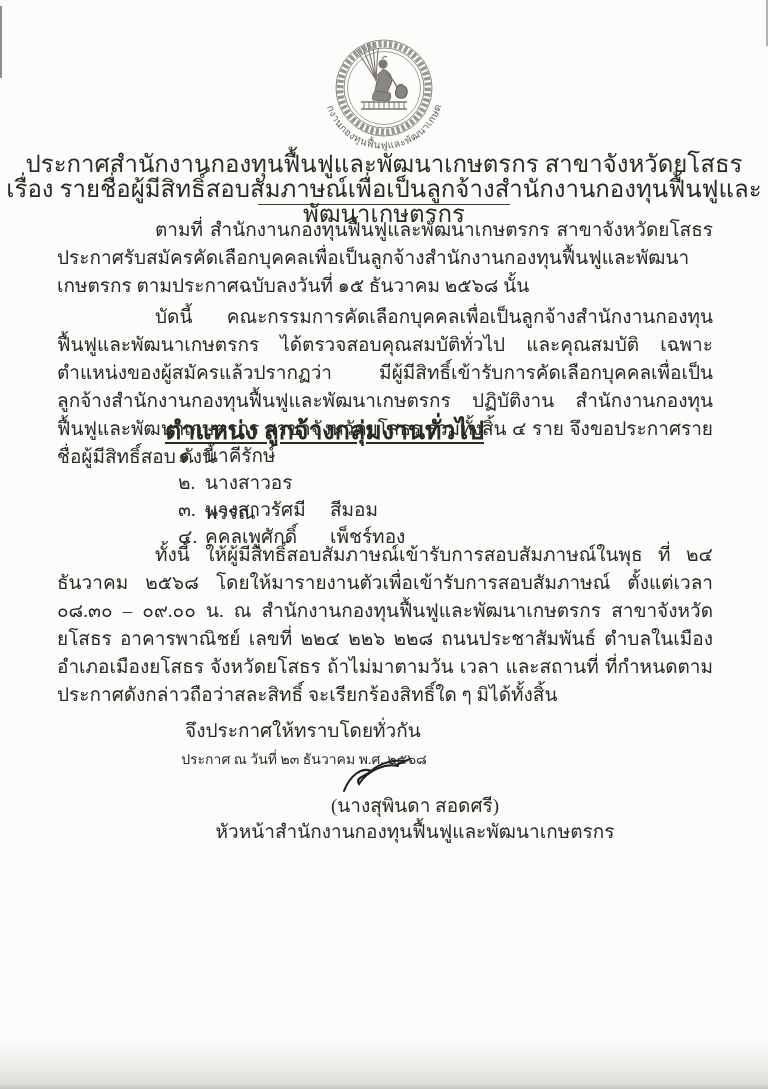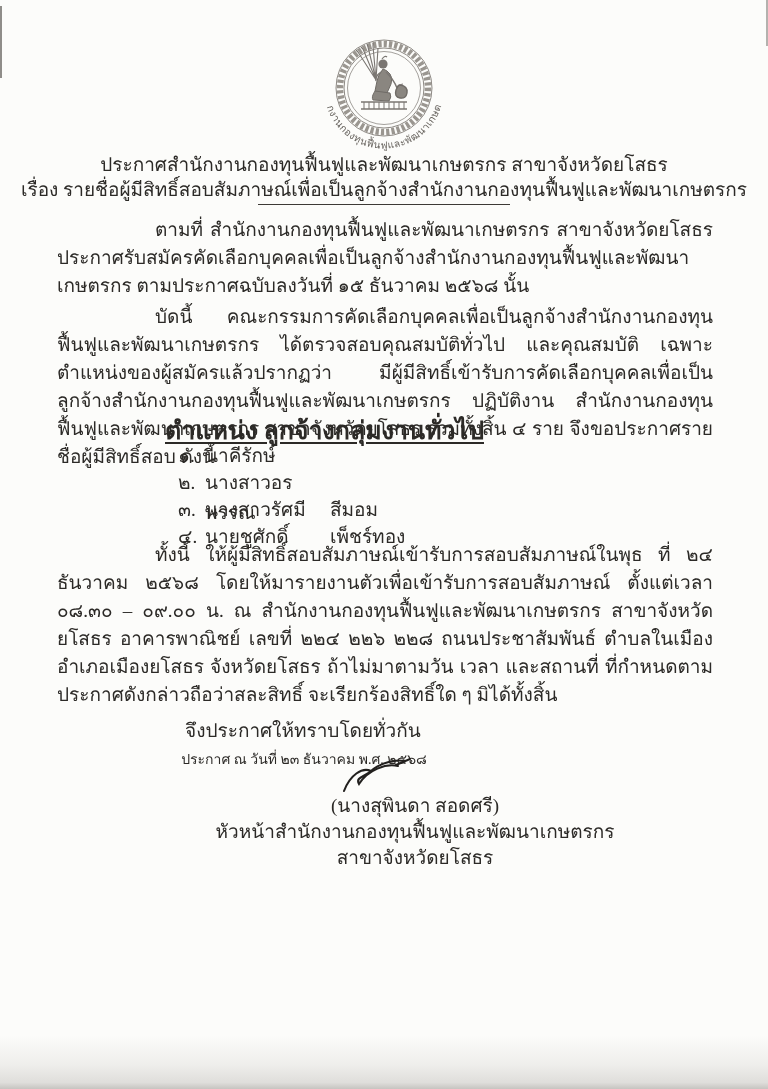--- a/index.html
+++ b/index.html
@@ -24,21 +24,21 @@
   .scan-shadow-bottom{
     position:absolute;left:0;bottom:0;width:100%;height:54px;
     background:linear-gradient(to bottom, rgba(120,115,108,0) 0%, rgba(120,115,108,.10) 55%, rgba(120,115,108,.22) 88%, rgba(110,105,98,.38) 100%);
     pointer-events:none;
   }
   .seal-wrap{
     position:absolute;top:38px;left:50%;transform:translateX(-50%);
   }
   .title{
     position:absolute;left:0;width:768px;text-align:center;
-    font-size:19px;line-height:25px;
+    font-size:24px;line-height:25px;
   }
   .title-1{top:152px;}
   .title-2{top:177px;}
   .title-divider{
     position:absolute;top:204px;left:258px;width:252px;height:0;
     border-top:1.6px solid #3d3a36;
   }
   .para{
     position:absolute;left:57px;width:656px;
     font-size:19px;line-height:28px;
@@ -142,21 +142,21 @@
       <span>๒.</span>
       <span>นางสาวอรพรรณ</span>
     </div>
     <div class="cand-row">
       <span>๓.</span>
       <span>นางสาวรัศมี</span>
       <span>สีมอม</span>
     </div>
     <div class="cand-row">
       <span>๔.</span>
-      <span>นายชูศักดิ์</span>
+      <span>คคลเพูศักดิ์</span>
       <span>เพ็ชร์ทอง</span>
     </div>
   </div>
 
   <div class="para indent p3">ทั้งนี้ ให้ผู้มีสิทธิ์สอบสัมภาษณ์เข้ารับการสอบสัมภาษณ์ในพุธ ที่ ๒๔ ธันวาคม ๒๕๖๘ โดยให้มารายงานตัวเพื่อเข้ารับการสอบสัมภาษณ์ ตั้งแต่เวลา ๐๘.๓๐ – ๐๙.๐๐ น. ณ สำนักงานกองทุนฟื้นฟูและพัฒนาเกษตรกร สาขาจังหวัดยโสธร อาคารพาณิชย์ เลขที่ ๒๒๔ ๒๒๖ ๒๒๘ ถนนประชาสัมพันธ์ ตำบลในเมือง อำเภอเมืองยโสธร จังหวัดยโสธร ถ้าไม่มาตามวัน เวลา และสถานที่ ที่กำหนดตามประกาศดังกล่าวถือว่าสละสิทธิ์ จะเรียกร้องสิทธิ์ใด ๆ มิได้ทั้งสิ้น</div>
 
   <div class="closing-line">จึงประกาศให้ทราบโดยทั่วกัน</div>
   <div class="date-line">ประกาศ ณ วันที่ ๒๓ ธันวาคม พ.ศ. ๒๕๖๘</div>
 
   <div class="signature-scribble">
@@ -165,17 +165,16 @@
         <path d="M6,34 C12,18 24,10 33,14 C27,20 17,20 21,27 C30,13 48,6 60,9"></path>
         <path d="M33,14 C42,6 58,2 66,4"></path>
         <path d="M58,8 L72,2"></path>
       </g>
     </svg>
   </div>
 
   <div class="sig-block">
     <div>(นางสุพินดา สอดศรี)</div>
     <div>หัวหน้าสำนักงานกองทุนฟื้นฟูและพัฒนาเกษตรกร</div>
-    <div>สาขาจังหวัดยโสธร</div>
   </div>
 
   <div class="scan-shadow-bottom"></div>
 </div>
 
 </body></html>

